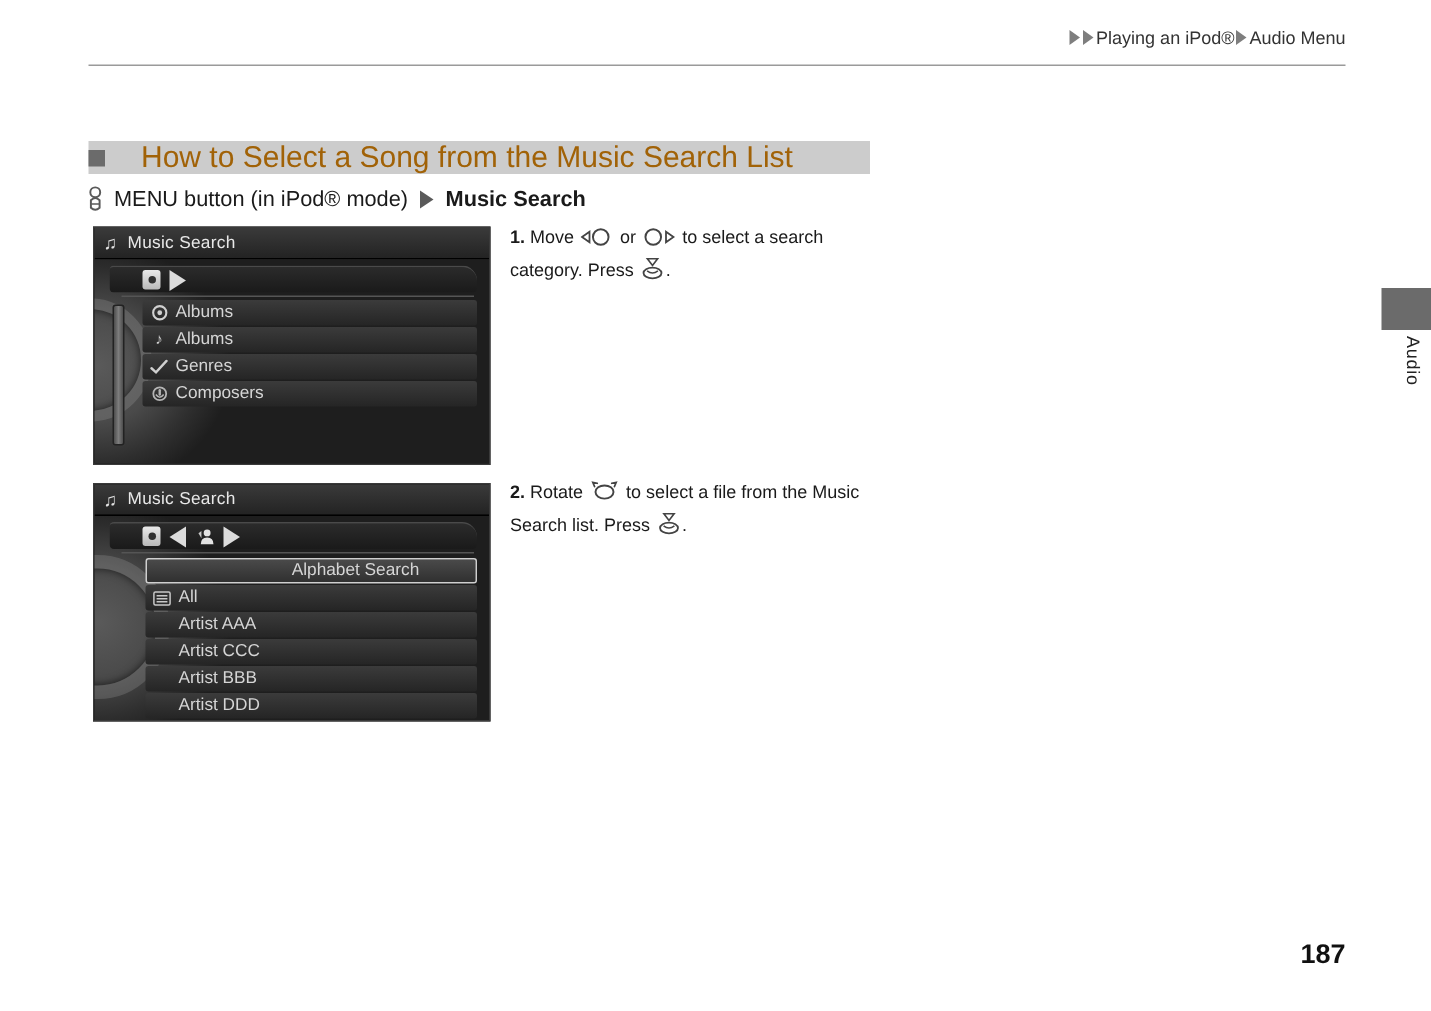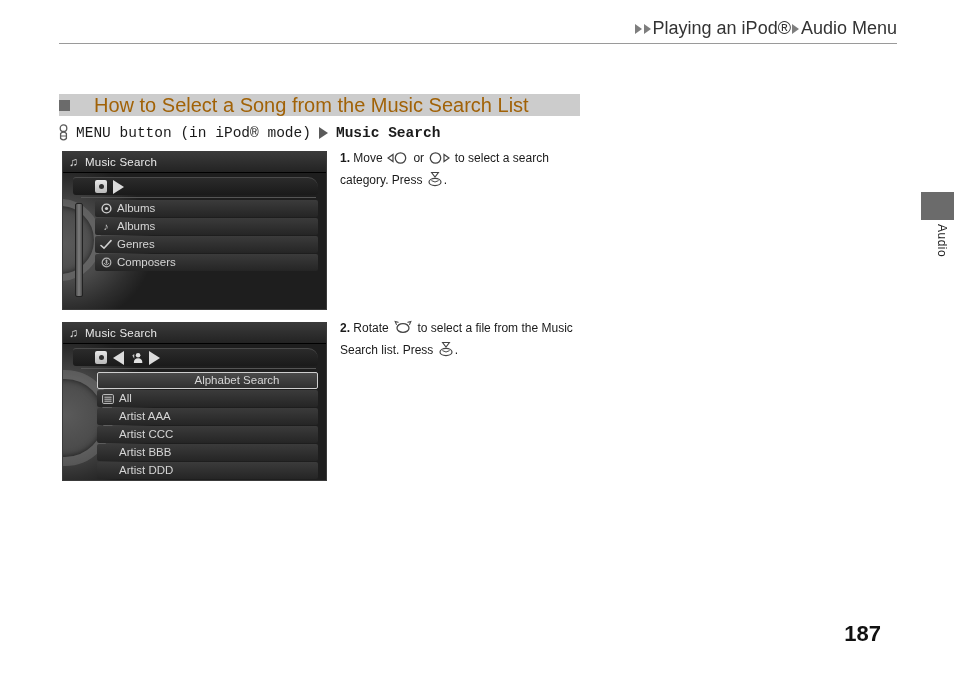--- a/index.html
+++ b/index.html
@@ -23,21 +23,21 @@
     top: 18px;
     width: 838px;
     height: 26px;
     border-bottom: 1px solid #9a9a9a;
     box-sizing: border-box;
   }
   .breadcrumb {
     position: absolute;
     right: 0;
     top: 0;
-    font-size: 18px;
+    font-size: 12px;
     color: #333;
     white-space: nowrap;
     display: flex;
     align-items: center;
     gap: 1px;
   }
   .bc-arrow {
     display: inline-block;
     width: 0; height: 0;
     border-left: 7px solid #7e7e7e;
@@ -81,21 +81,20 @@
   .path-line {
     position: absolute;
     left: 57px;
     top: 124px;
     display: flex;
     align-items: center;
     gap: 6px;
     font-size: 14.5px;
     color: #1a1a1a;
     white-space: nowrap;
-    font-family: Liberation Mono, monospace;
   }
   .path-line .knob-ico {
     display: inline-block;
     width: 13px;
     height: 18px;
     position: relative;
     flex: 0 0 auto;
   }
   .path-line .knob-ico svg { display: block; }
   .path-arrow {
@@ -311,23 +310,23 @@
     font-size: 12px;
     color: #222;
     writing-mode: vertical-rl;
     text-orientation: mixed;
     letter-spacing: .5px;
   }
 
   
   .page-number {
     position: absolute;
-    right: 73px;
+    right: 57px;
     bottom: 27px;
-    font-size: 22px;
+    font-size: 18px;
     font-weight: bold;
     color: #111;
   }
 </style>
 </head>
 <body>
 
 <div class="page-header">
   <div class="breadcrumb">
     <span class="bc-arrow"></span>

